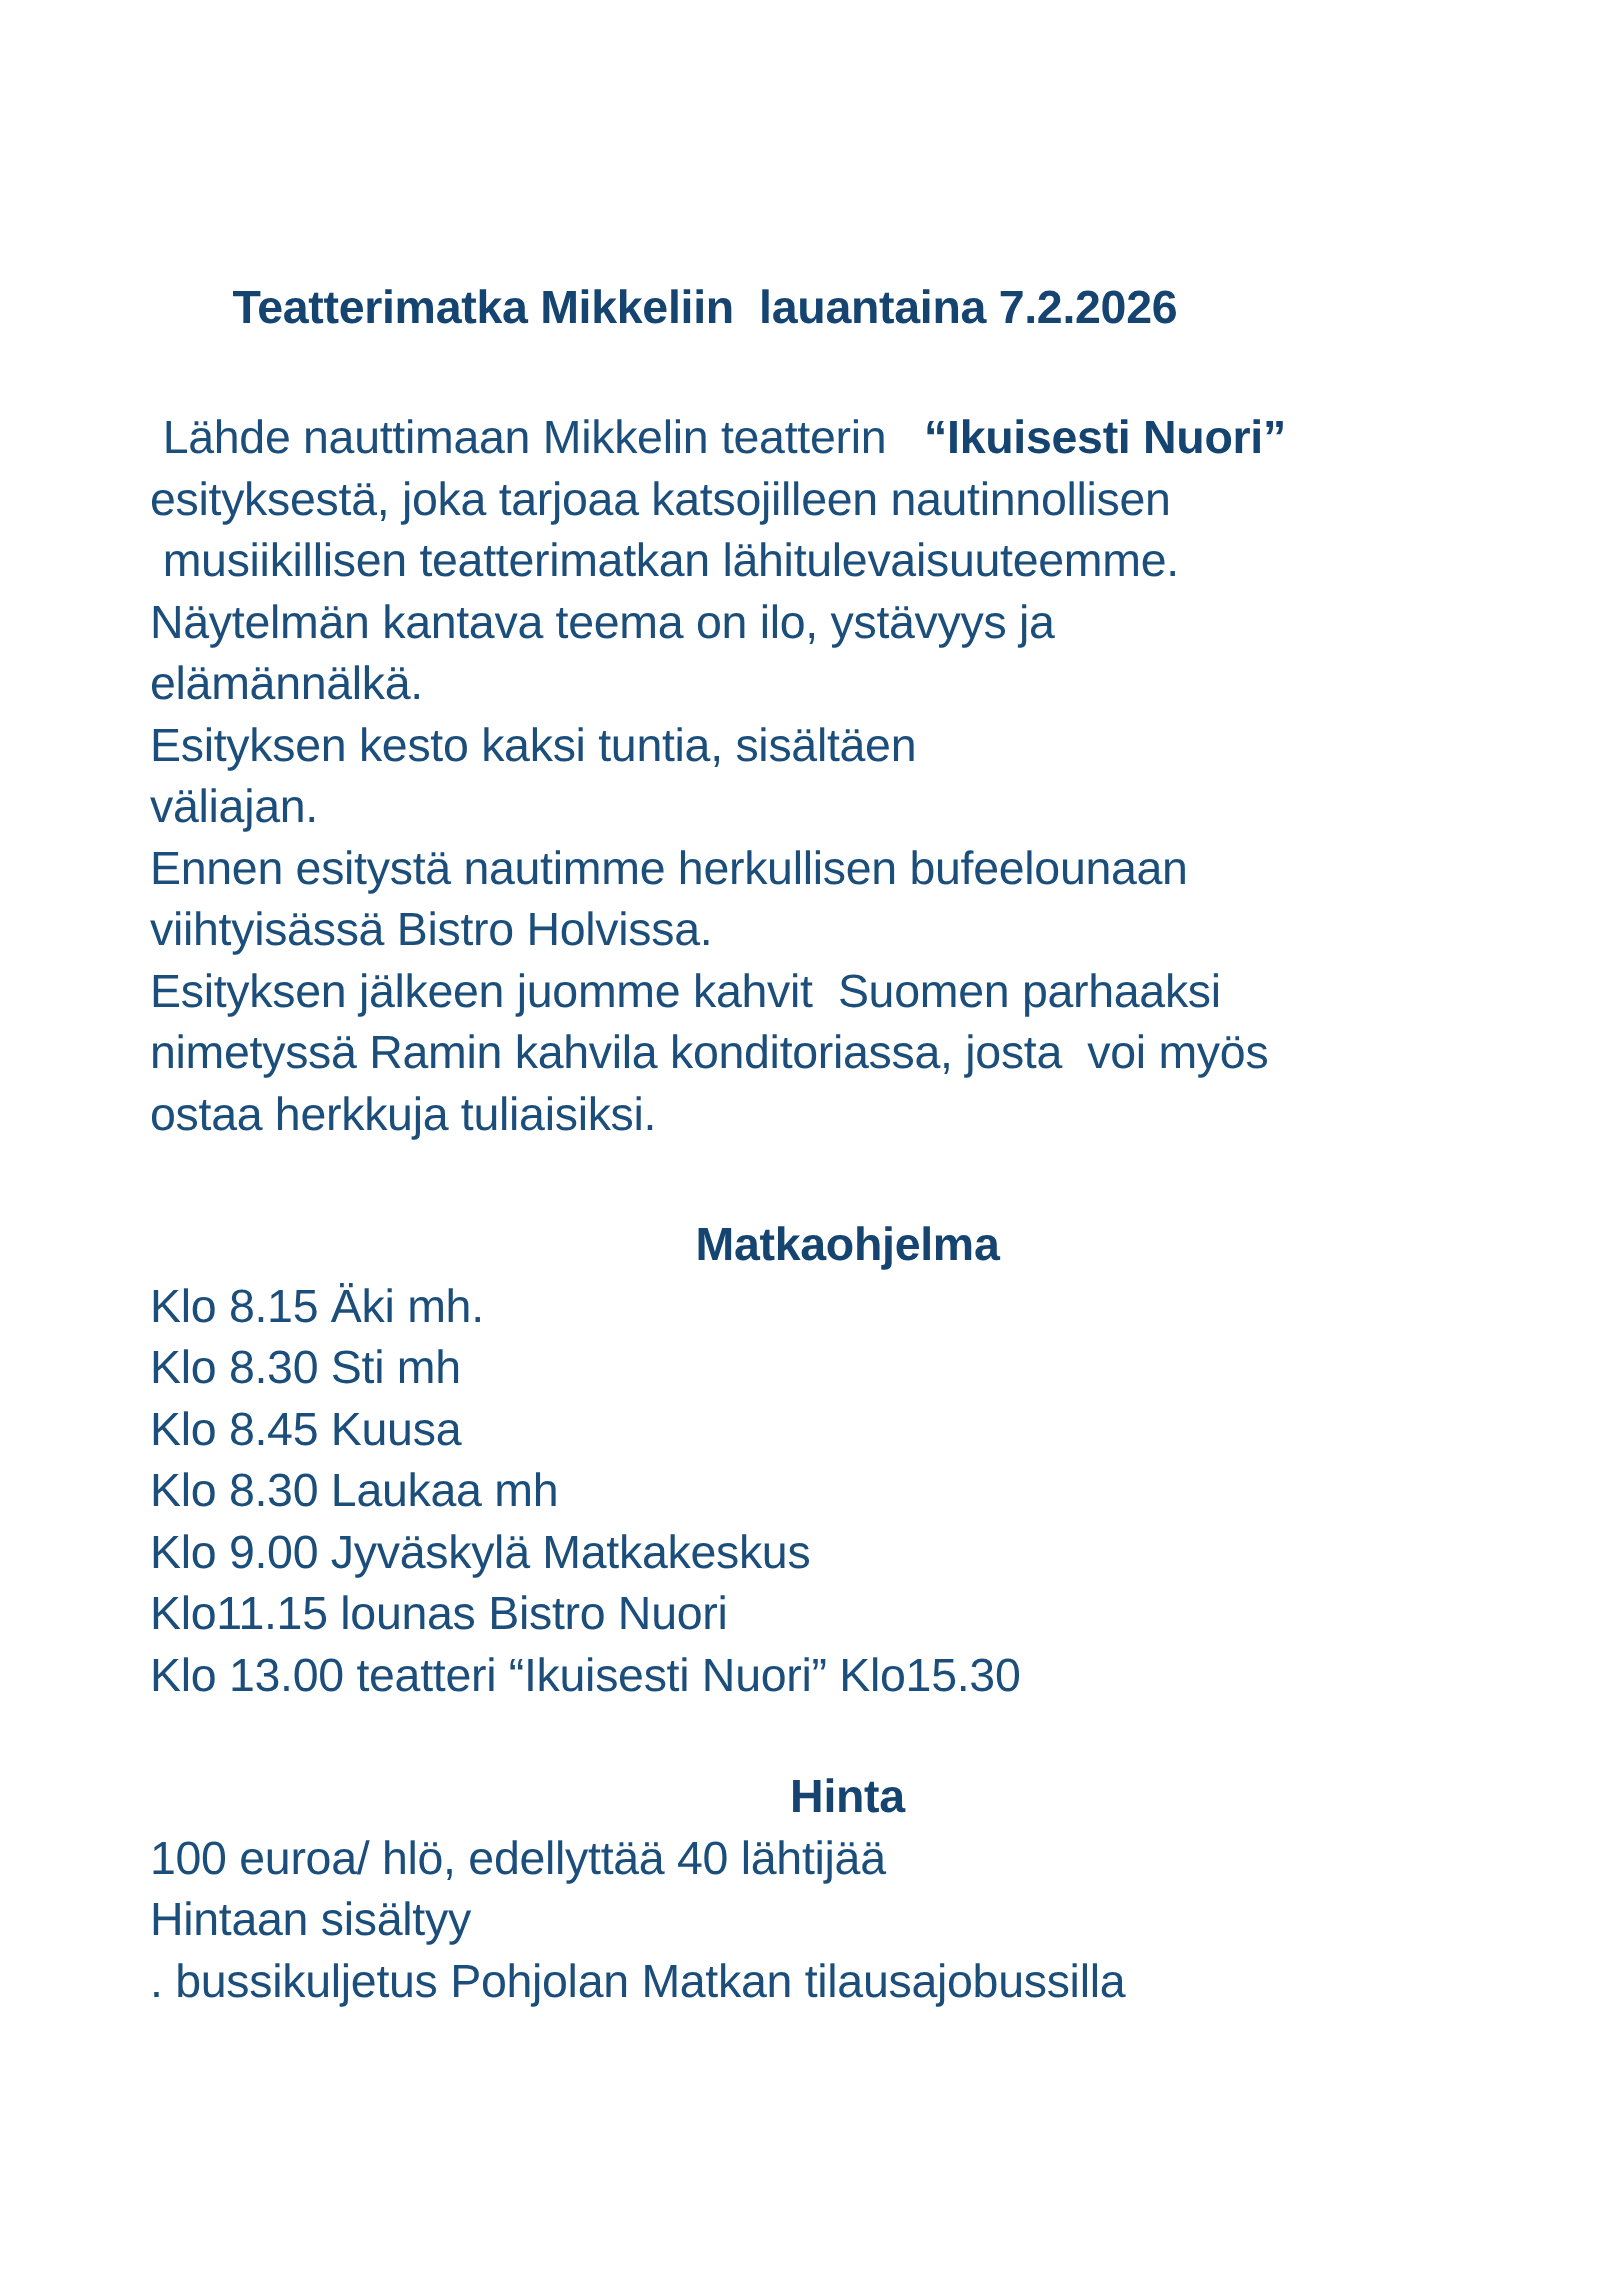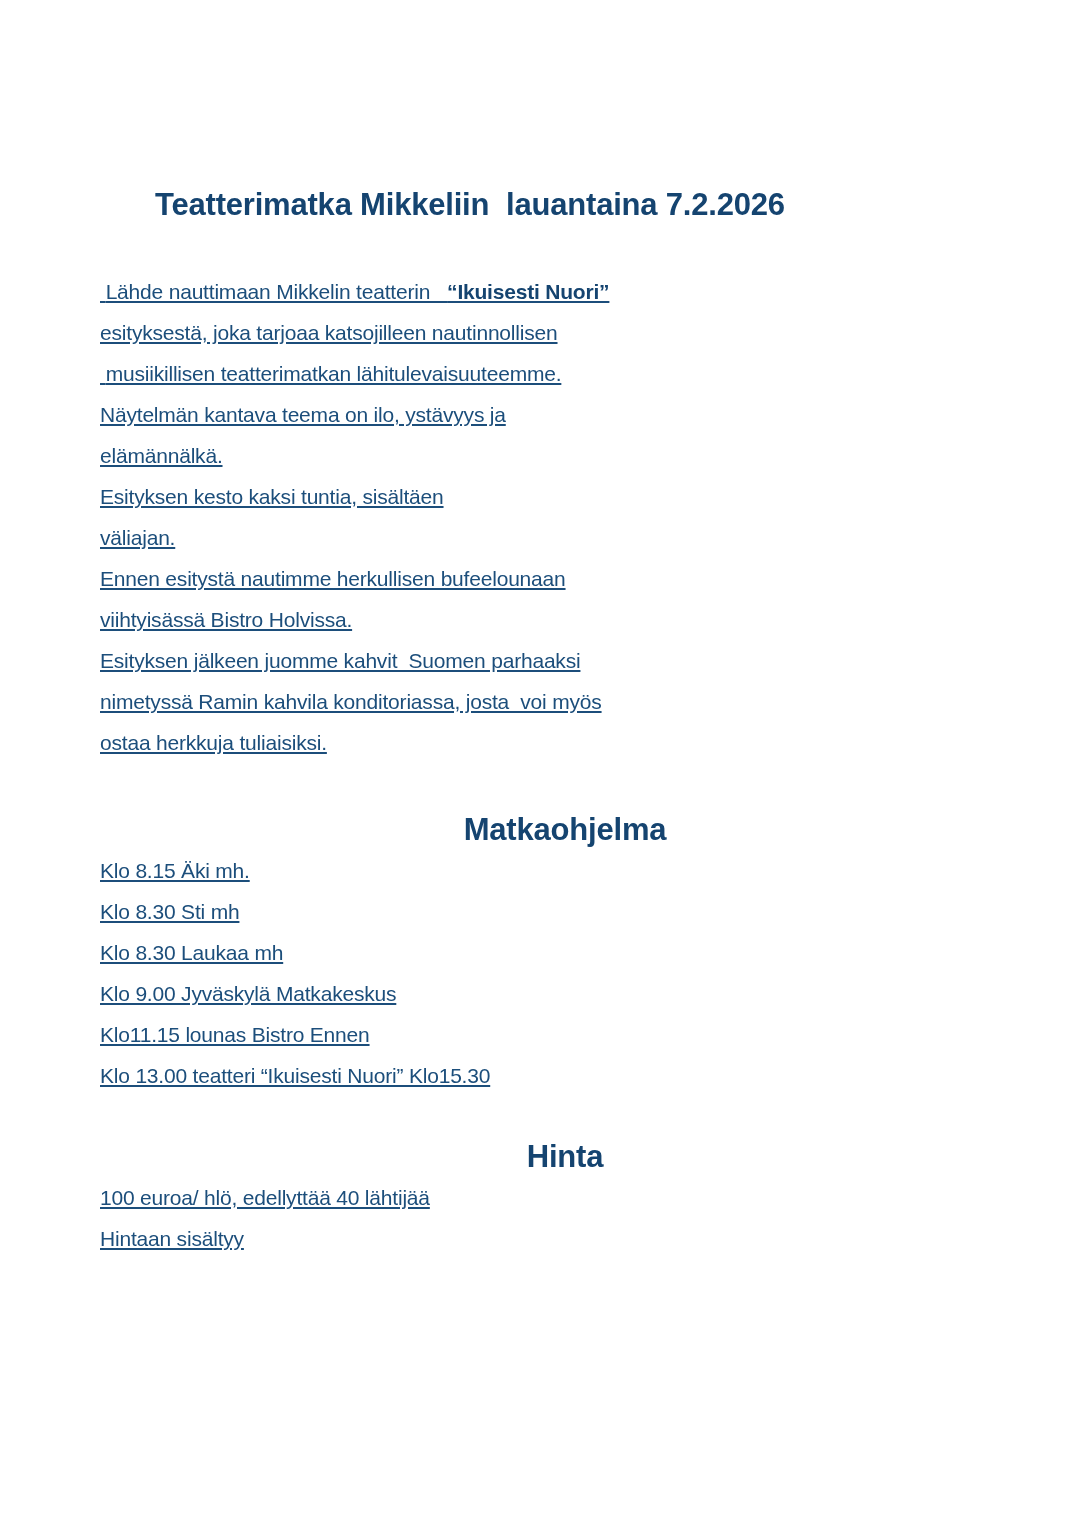--- a/index.html
+++ b/index.html
@@ -30,26 +30,25 @@
   .title {
     font-size: 31px;
     line-height: 41px;
     font-weight: 700;
     color: var(--bold-color);
     margin: 0 0 46px 55px;
     white-space: pre-wrap;
     letter-spacing: -0.2px;
   }
   .line {
-    font-size: 21px;
+    font-size: 31px;
     line-height: 41px;
     margin: 0;
     white-space: pre-wrap;
     letter-spacing: -0.2px;
-    text-decoration: underline;
   }
   .bold-inline {
     font-weight: 700;
     color: var(--bold-color);
   }
   .heading {
     font-size: 31px;
     line-height: 41px;
     font-weight: 700;
     color: var(--bold-color);
@@ -80,23 +79,25 @@
     <p class="line">väliajan.</p>
     <p class="line">Ennen esitystä nautimme herkullisen bufeelounaan</p>
     <p class="line">viihtyisässä Bistro Holvissa.</p>
     <p class="line">Esityksen jälkeen juomme kahvit  Suomen parhaaksi</p>
     <p class="line">nimetyssä Ramin kahvila konditoriassa, josta  voi myös</p>
     <p class="line">ostaa herkkuja tuliaisiksi.</p>
 
     <h2 class="heading">Matkaohjelma</h2>
     <p class="line">Klo 8.15 Äki mh.</p>
     <p class="line">Klo 8.30 Sti mh</p>
+    <p class="line">Klo 8.45 Kuusa</p>
     <p class="line">Klo 8.30 Laukaa mh</p>
     <p class="line">Klo 9.00 Jyväskylä Matkakeskus</p>
-    <p class="line">Klo11.15 lounas Bistro Ennen</p>
+    <p class="line">Klo11.15 lounas Bistro Nuori</p>
     <p class="line">Klo 13.00 teatteri “Ikuisesti Nuori” Klo15.30</p>
 
     <h2 class="heading price-heading">Hinta</h2>
     <p class="line">100 euroa/ hlö, edellyttää 40 lähtijää</p>
     <p class="line">Hintaan sisältyy</p>
+    <p class="line">. bussikuljetus Pohjolan Matkan tilausajobussilla</p>
 
   </div>
 </div>
 
 </body></html>

